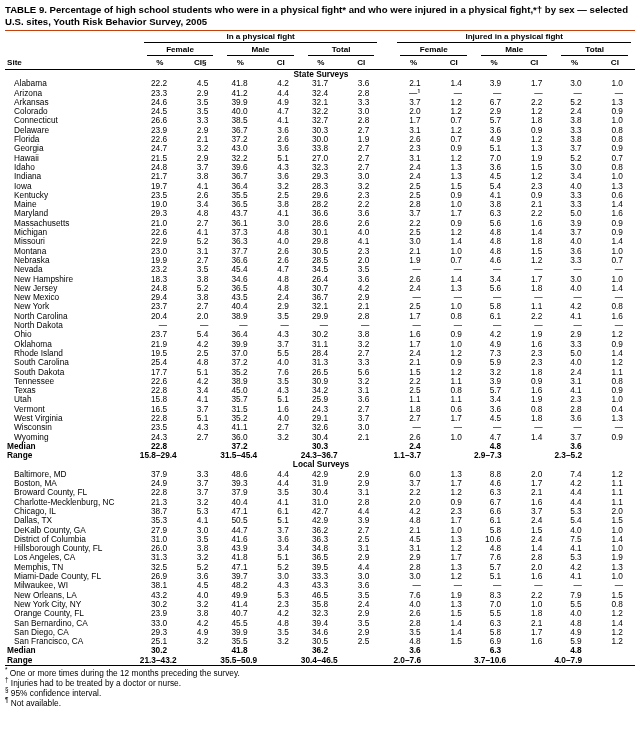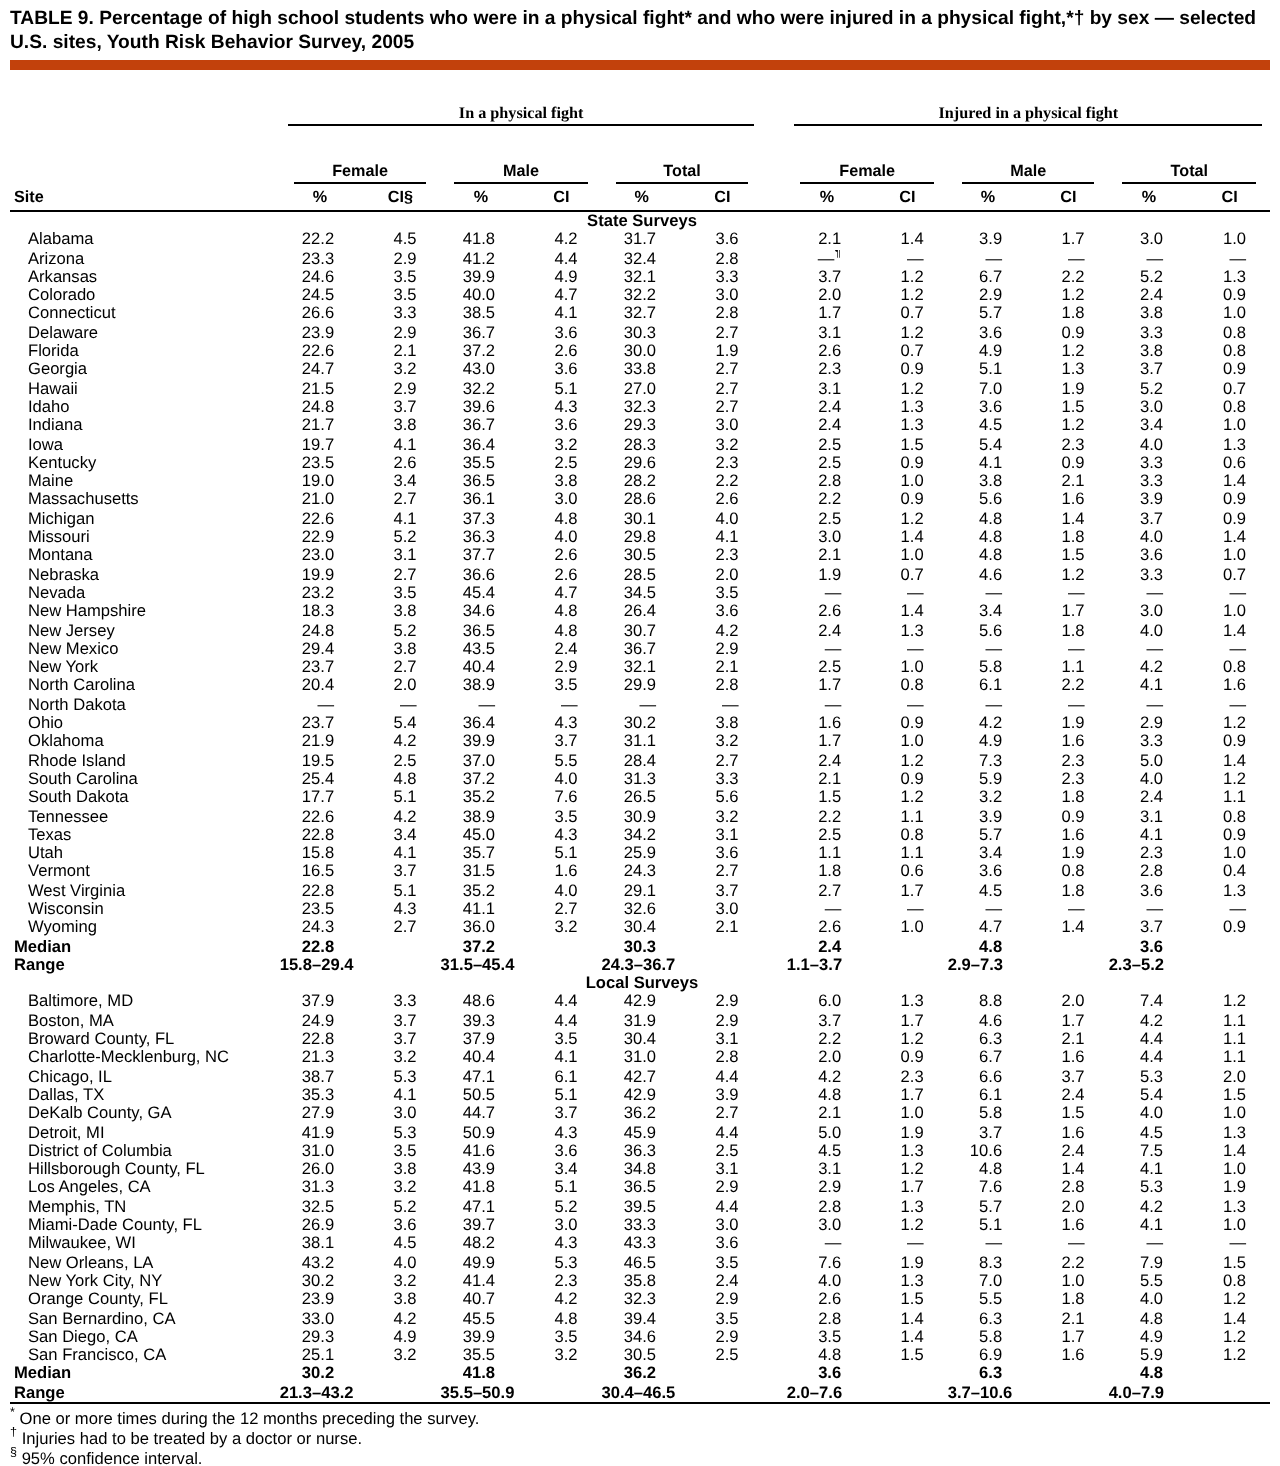--- a/index.html
+++ b/index.html
@@ -4,38 +4,38 @@
 <style>
   * { box-sizing: border-box; }
   html, body { margin: 0; padding: 0; }
   body {
     width: 640px; height: 733px; background: #ffffff; color: #000;
     font-family: "Liberation Sans", sans-serif;
   }
   .page { padding: 4px 5px 0 5px; }
   .title {
     font-size: 9.6px; font-weight: bold; line-height: 1.2;
-    padding-bottom: 3px; border-bottom: 5px solid #c2410c;
+    padding-bottom: 3px; border-bottom: 1px solid #c2410c;
   }
   table {
     width: 100%; border-collapse: collapse; table-layout: fixed;
     border-bottom: 1px solid #000;
   }
   .col-site { width: 134px; }
   .col-n { width: 40px; }
   .col-gap { width: 12px; }
   thead th {
     font-size: 8.1px; font-weight: bold; vertical-align: bottom;
     padding: 1px 0; white-space: nowrap; overflow: hidden;
   }
   .group span, .sex span {
     display: block; text-align: center; padding-bottom: 1px;
     border-bottom: 1px solid #000; white-space: nowrap;
   }
-  .group span { margin: 16px 4px; font-family: Liberation Serif, serif; }
+  .group span { margin: 0 4px; }
   .sex span { margin: 0 7px; }
   .measure-row th { border-bottom: 1px solid #000; text-align: center; padding: 1px 0 2px 0; }
   .measure-row th.site-label { text-align: left; padding-left: 2px; margin-top: 44px; }
   tbody td {
     font-size: 8.3px; line-height: 9.3px; height: 9.3px;
     white-space: nowrap; overflow: hidden; padding: 0;
   }
   td.section-name { font-weight: bold; padding-left: 2px; text-align: center; }
   td.site { text-align: left; padding-left: 9px; }
   td.pct { text-align: right; padding-right: 13px; }
@@ -342,20 +342,36 @@
           <td class="ci">2.2</td>
           <td class="gap"></td>
           <td class="pct">2.8</td>
           <td class="ci">1.0</td>
           <td class="pct">3.8</td>
           <td class="ci">2.1</td>
           <td class="pct">3.3</td>
           <td class="ci">1.4</td>
         </tr>
         <tr class="data-row">
+          <td class="site">Maryland</td>
+          <td class="pct">29.3</td>
+          <td class="ci">4.8</td>
+          <td class="pct">43.7</td>
+          <td class="ci">4.1</td>
+          <td class="pct">36.6</td>
+          <td class="ci">3.6</td>
+          <td class="gap"></td>
+          <td class="pct">3.7</td>
+          <td class="ci">1.7</td>
+          <td class="pct">6.3</td>
+          <td class="ci">2.2</td>
+          <td class="pct">5.0</td>
+          <td class="ci">1.6</td>
+        </tr>
+        <tr class="data-row">
           <td class="site">Massachusetts</td>
           <td class="pct">21.0</td>
           <td class="ci">2.7</td>
           <td class="pct">36.1</td>
           <td class="ci">3.0</td>
           <td class="pct">28.6</td>
           <td class="ci">2.6</td>
           <td class="gap"></td>
           <td class="pct">2.2</td>
           <td class="ci">0.9</td>
@@ -865,36 +881,20 @@
           <td class="ci">3.7</td>
           <td class="pct">36.2</td>
           <td class="ci">2.7</td>
           <td class="gap"></td>
           <td class="pct">2.1</td>
           <td class="ci">1.0</td>
           <td class="pct">5.8</td>
           <td class="ci">1.5</td>
           <td class="pct">4.0</td>
           <td class="ci">1.0</td>
-        </tr>
-        <tr class="data-row">
-          <td class="site">Detroit, MI</td>
-          <td class="pct">41.9</td>
-          <td class="ci">5.3</td>
-          <td class="pct">50.9</td>
-          <td class="ci">4.3</td>
-          <td class="pct">45.9</td>
-          <td class="ci">4.4</td>
-          <td class="gap"></td>
-          <td class="pct">5.0</td>
-          <td class="ci">1.9</td>
-          <td class="pct">3.7</td>
-          <td class="ci">1.6</td>
-          <td class="pct">4.5</td>
-          <td class="ci">1.3</td>
         </tr>
         <tr class="data-row">
           <td class="site">District of Columbia</td>
           <td class="pct">31.0</td>
           <td class="ci">3.5</td>
           <td class="pct">41.6</td>
           <td class="ci">3.6</td>
           <td class="pct">36.3</td>
           <td class="ci">2.5</td>
           <td class="gap"></td>

